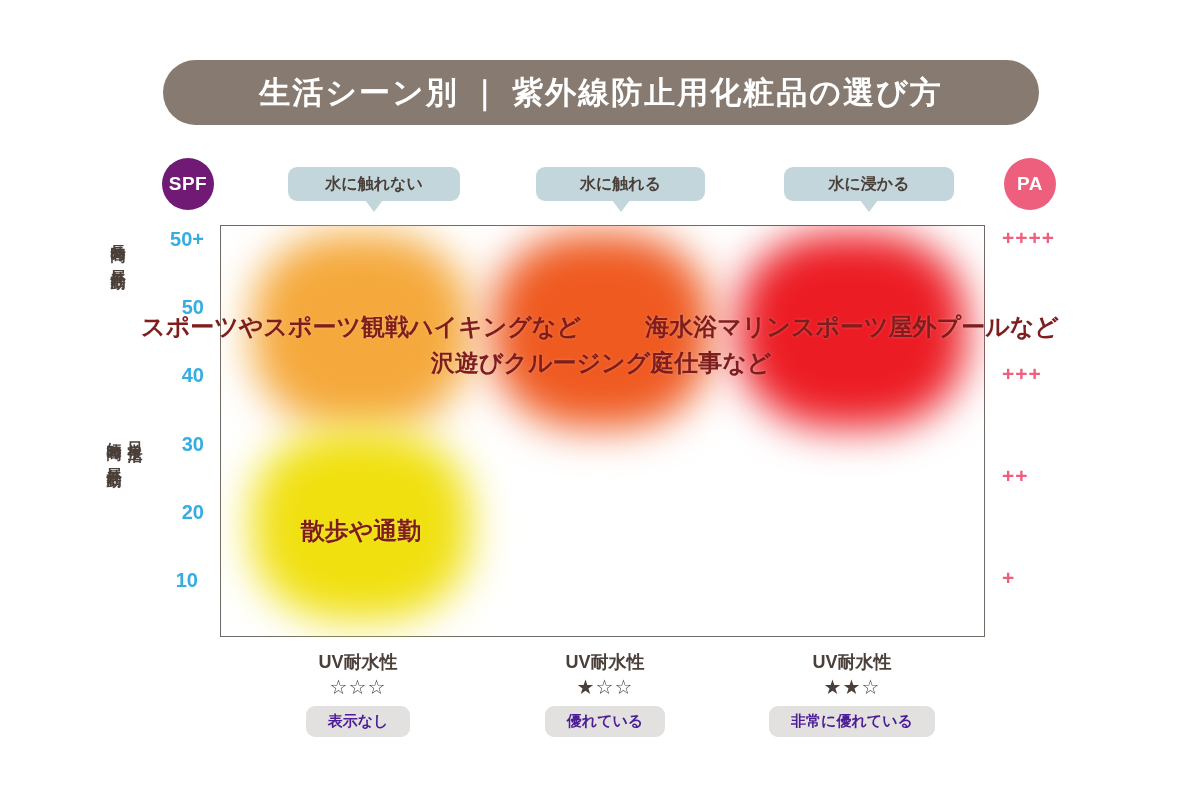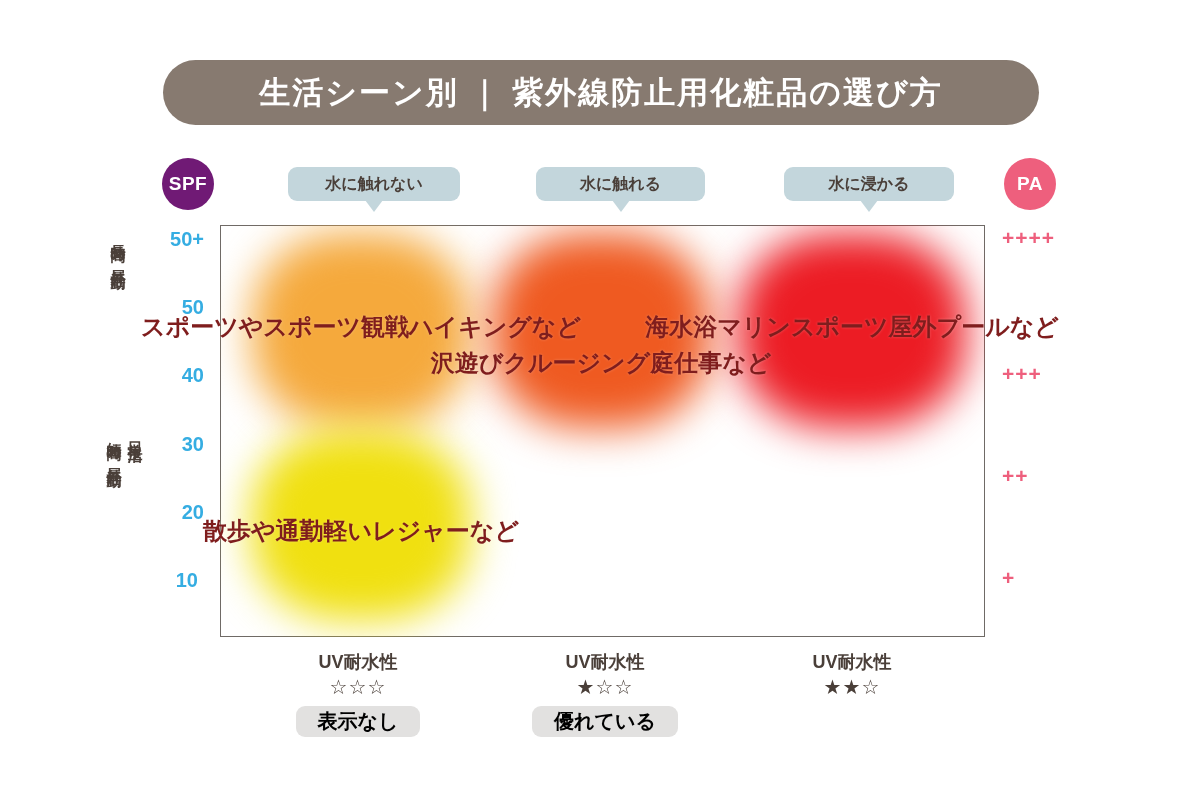--- a/index.html
+++ b/index.html
@@ -192,23 +192,23 @@
     margin-top: 8px;
     height: 31px;
     background: #e2e1e0;
     border-radius: 9px;
     display: flex;
     align-items: center;
     justify-content: center;
     padding: 0 22px;
   }
   .uv-pill .uv-pill-label {
-    font-size: 20px;
-    font-weight: bold;
-    color: #000000;
+    font-size: 15px;
+    font-weight: bold;
+    color: #4c1d95;
     white-space: nowrap;
   }
 </style>
 </head>
 <body>
 
 <div class="title-banner" style="background: rgb(135, 122, 112);">
   <span class="title-text">生活シーン別 ｜ 紫外線防止用化粧品の選び方</span>
 </div>
 
@@ -264,33 +264,35 @@
   <span>クルージング</span>
   <span>庭仕事など</span>
 </div>
 <div class="blob-text" style="left:738px; top:275px; width:228px; height:105px;">
   <span>海水浴</span>
   <span>マリンスポーツ</span>
   <span>屋外プールなど</span>
 </div>
 <div class="blob-text" style="left:252px; top:495px; width:218px; height:72px;">
   <span>散歩や通勤</span>
-  <span>軽いレジャーなど</span>
 </div>
 
 <div class="uv-block c0">
   <div class="uv-title">UV耐水性</div>
   <div class="uv-stars">☆☆☆</div>
   <div class="uv-pill">
     <span class="uv-pill-label">表示なし</span>
   </div>
 </div>
 <div class="uv-block c1">
   <div class="uv-title">UV耐水性</div>
   <div class="uv-stars">★☆☆</div>
   <div class="uv-pill">
     <span class="uv-pill-label">優れている</span>
   </div>
 </div>
 <div class="uv-block c2">
   <div class="uv-title">UV耐水性</div>
   <div class="uv-stars">★★☆</div>
+  <div class="uv-pill">
+    <span class="uv-pill-label">非常に優れている</span>
+  </div>
 </div>
 
 </body></html>

